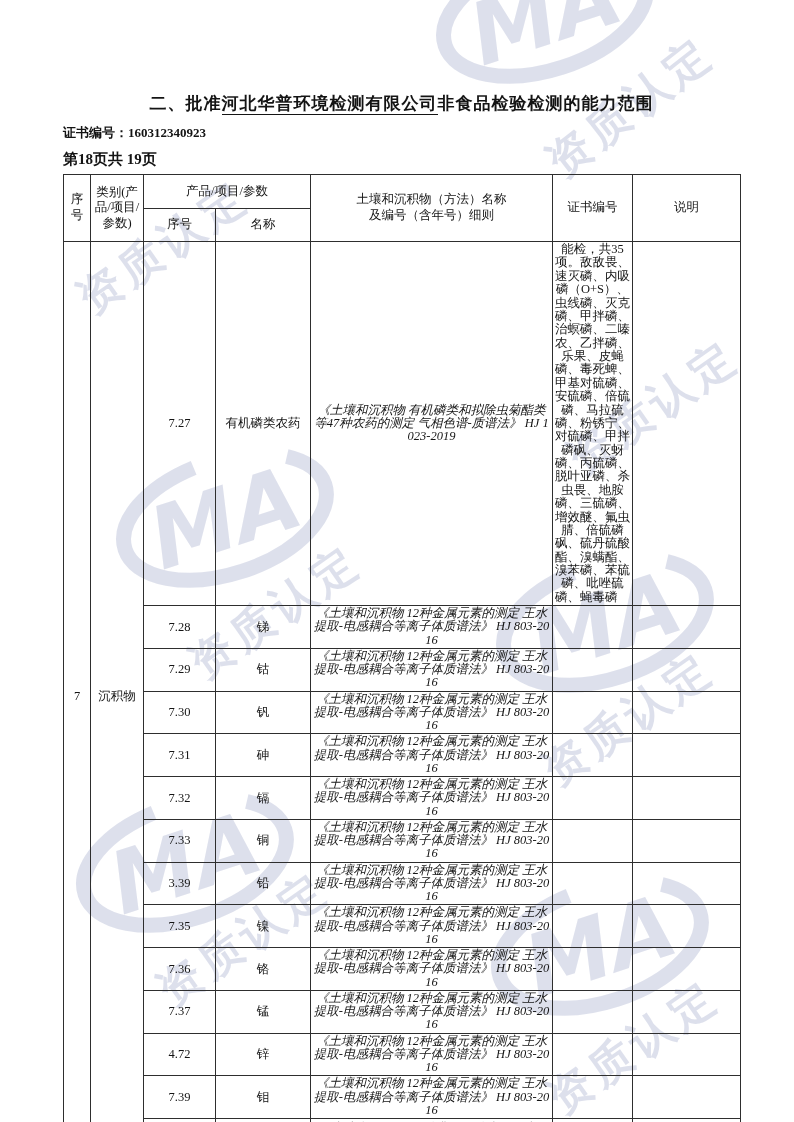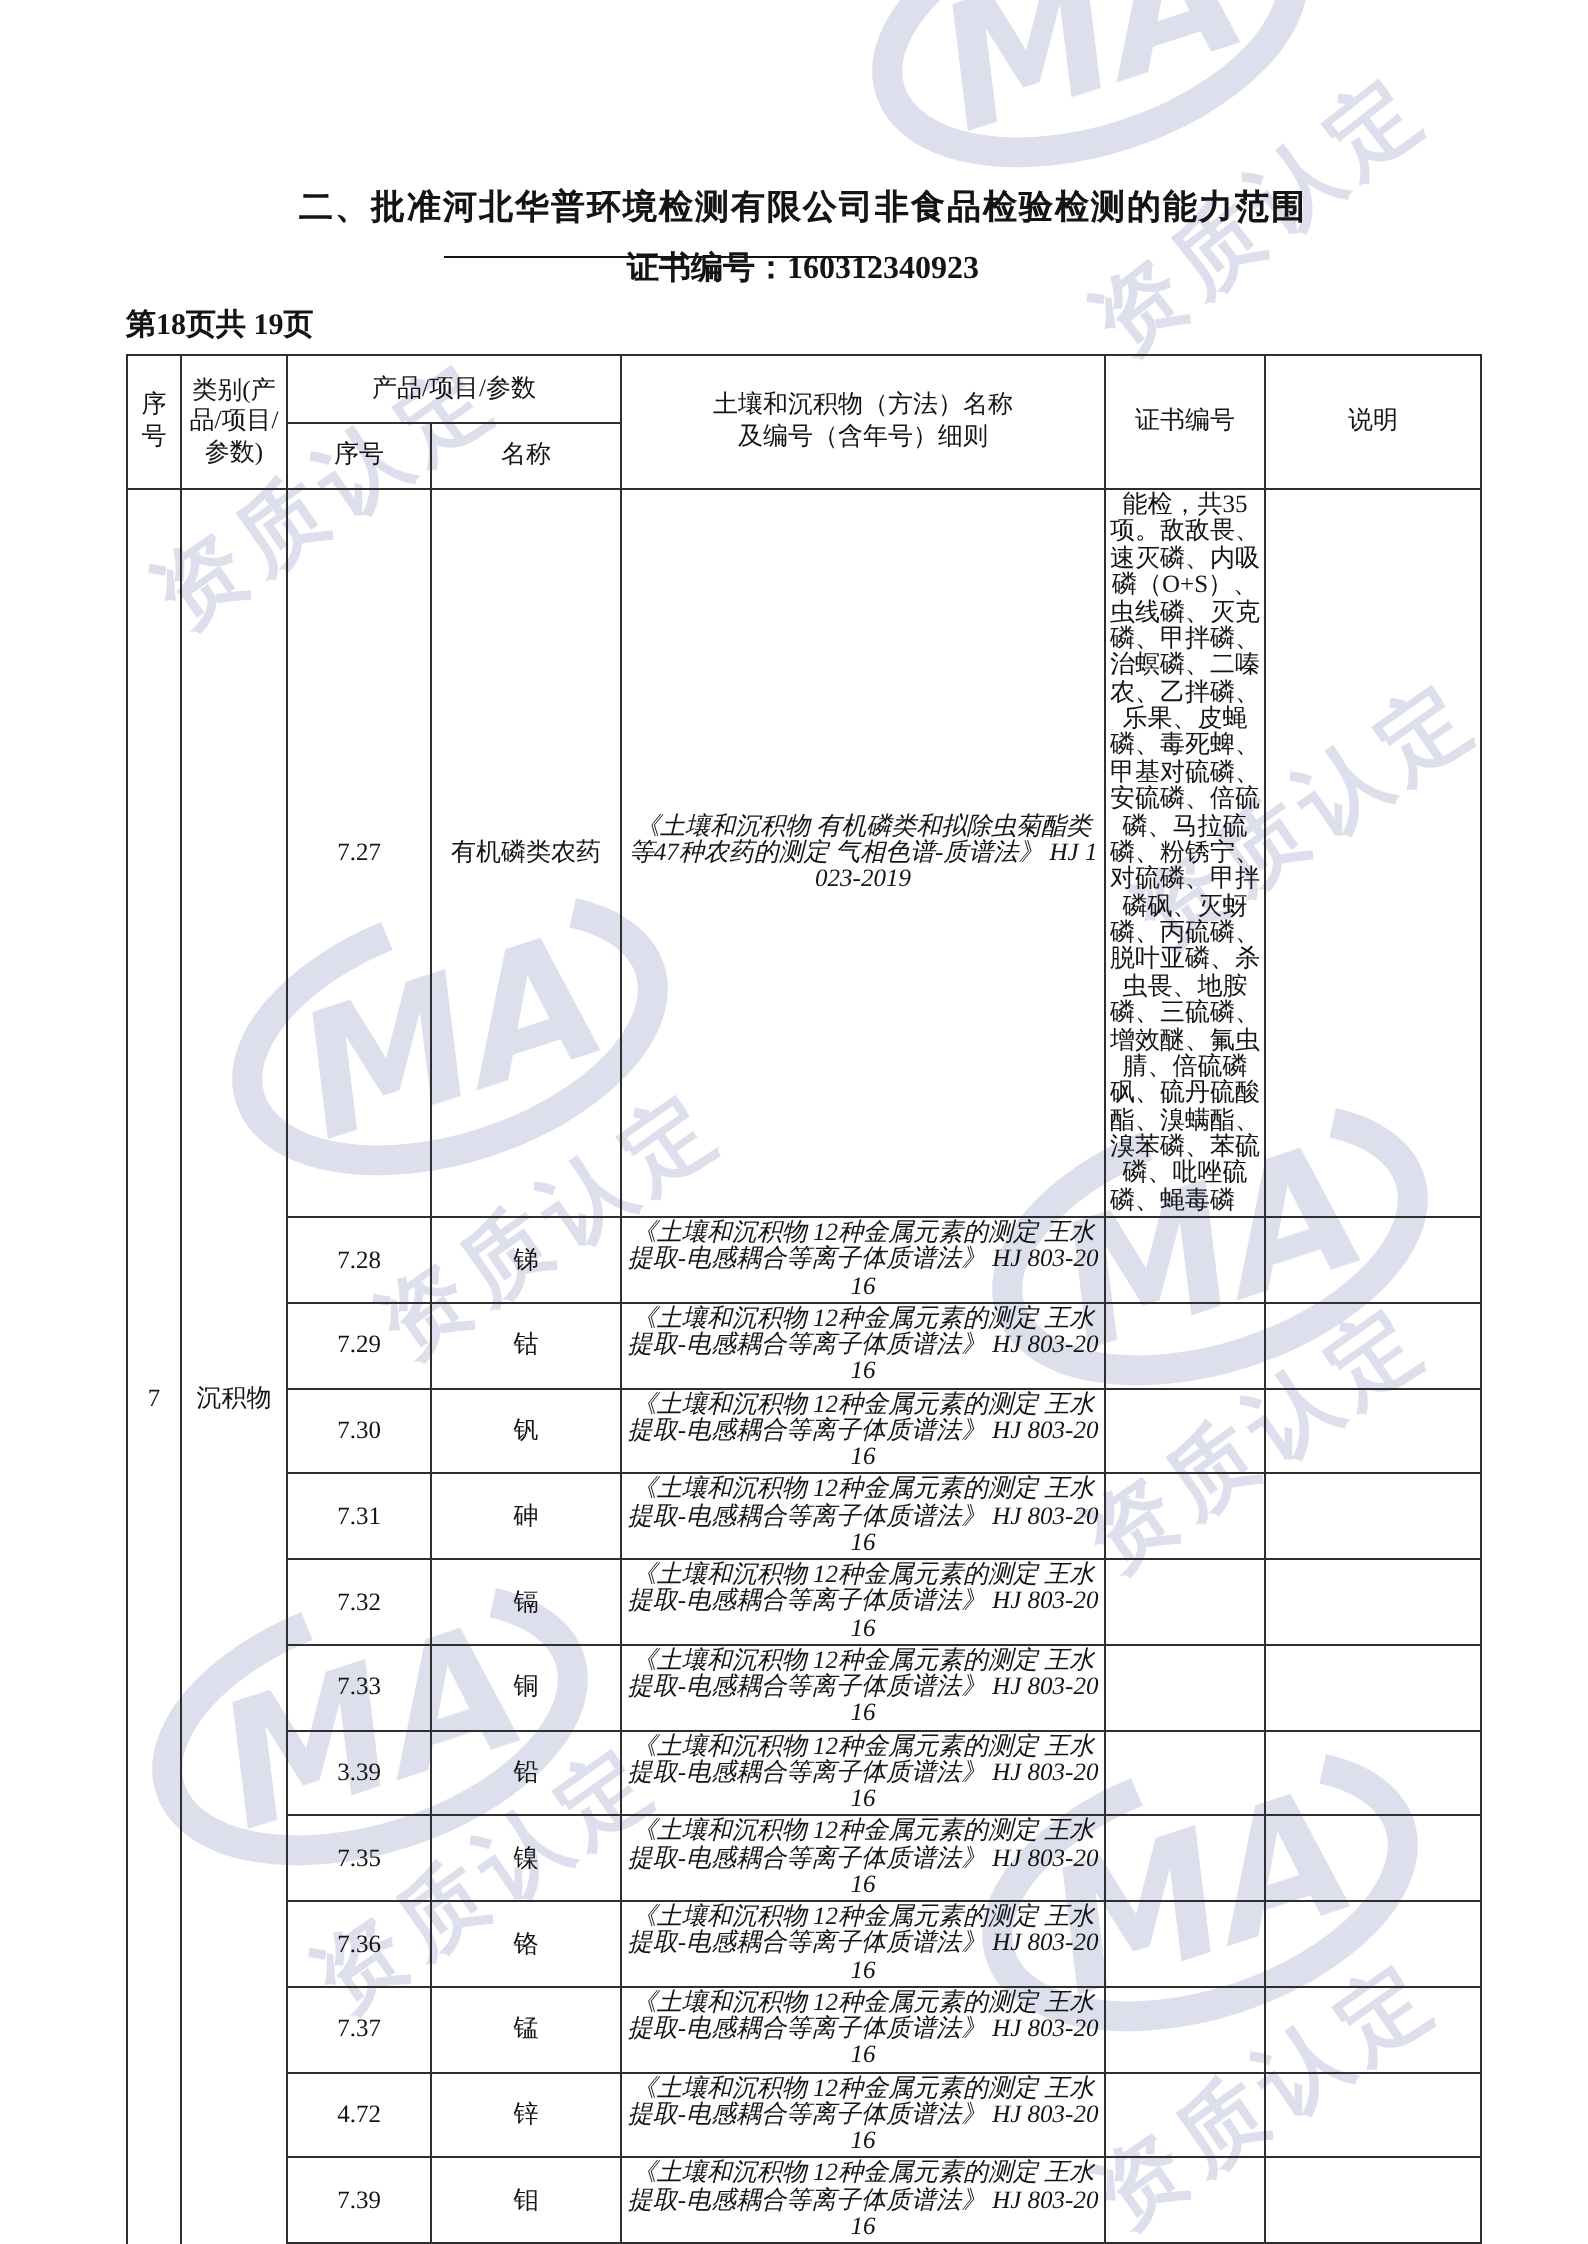--- a/index.html
+++ b/index.html
@@ -13,22 +13,22 @@
   .wm-layer { position:absolute; inset:0; z-index:0; pointer-events:none; }
   .wm { position:absolute; color:#c3c8dd; opacity:.55; }
   .wm-logo svg { display:block; }
   .wm-text {
     font-family:"DejaVu Sans","Liberation Sans",sans-serif;
     font-weight:bold; font-size:44px; letter-spacing:5px; white-space:nowrap;
   }
   
   .content { position:relative; z-index:1; padding:92px 54px 0 63px; }
   .doc-title { text-align:center; font-size:17px; font-weight:bold; letter-spacing:1px; }
-  .doc-title .u { border-bottom:1.5px solid #141414; padding-bottom:15px; }
-  .meta-line { font-size:16px; font-weight:600; margin-top:9px;text-align:center; }
+  .doc-title .u { border-bottom:1.5px solid #141414; padding-bottom:1px; }
+  .meta-line { font-size:13px; font-weight:600; margin-top:9px; }
   .addr-line { display:flex; justify-content:space-between; align-items:flex-end; margin-top:8px; }
   .page-info { font-size:15px; font-weight:700; }
   
   table.cap {
     margin-top:5px; border-collapse:collapse; table-layout:fixed; width:677px;
     background:transparent;
   }
   table.cap th, table.cap td {
     border:1.4px solid #2e2e2e; padding:1px 2px; vertical-align:middle;
     font-size:12.5px; font-weight:normal; text-align:center;

